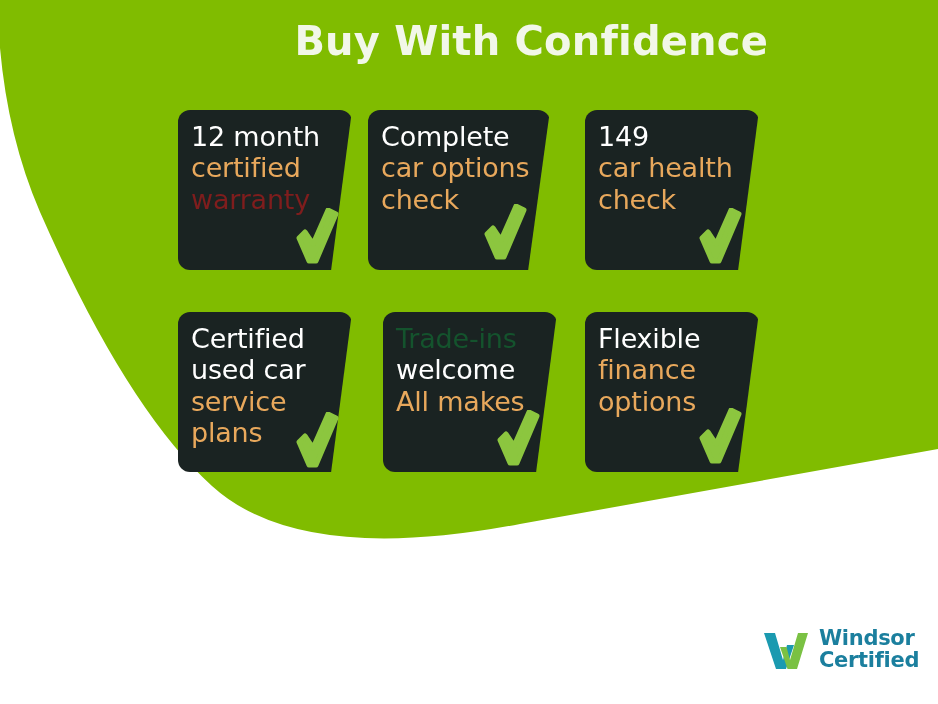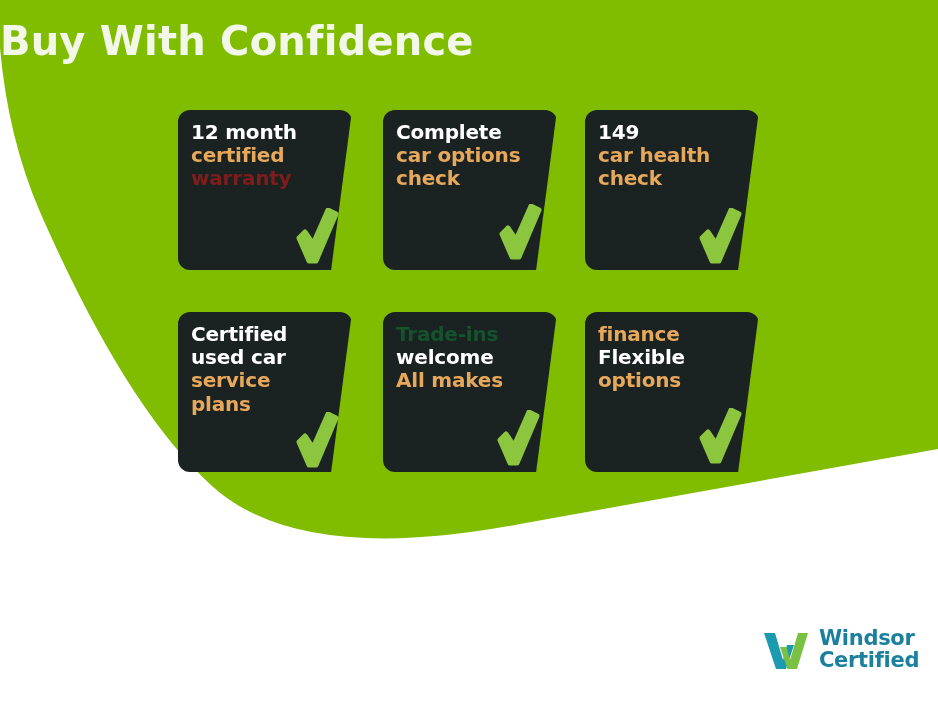--- a/index.html
+++ b/index.html
@@ -34,21 +34,21 @@
     z-index: 0;
   }
   .green-bg svg { display: block; }
 
   
   .title {
     position: absolute;
     left: 0;
     top: 18px;
     width: 768px;
-    text-align: left;
+    text-align: right;
     z-index: 5;
     font-size: 40px;
     font-weight: bold;
     letter-spacing: 0.2px;
     color: #f2f7e8;
     font-family: "DejaVu Sans", "Liberation Sans", sans-serif;
   }
 
   
   .grid {
@@ -59,21 +59,21 @@
     height: 362px;
     z-index: 4;
   }
 
   .card {
     position: absolute;
     width: 174px;
     height: 160px;
   }
   .card.c0 { left: 0px;   top: 0px; }
-  .card.c1 { left: 205px; top: 0px; }
+  .card.c1 { left: 190px; top: 0px; padding-left: 8px; }
   .card.c2 { left: 407px; top: 0px; }
   .card.c3 { left: 0px;   top: 202px; }
   .card.c4 { left: 205px; top: 202px; }
   .card.c5 { left: 407px; top: 202px; }
 
   .card-shape {
     position: absolute;
     inset: 0;
     background: #1a2322;
     border-radius: 12px;
@@ -81,22 +81,22 @@
     clip-path: polygon(0% 0%, 100% 0%, 88% 100%, 0% 100%);
   }
 
   .card-text {
     position: absolute;
     left: 13px;
     top: 11px;
     right: 14px;
     z-index: 2;
     line-height: 1.16;
-    font-size: 20px;
-    font-weight: bold;
+    font-size: 27px;
+    font-weight: normal;
     letter-spacing: -0.2px;
   }
   .ln { display: block; white-space: nowrap; }
   .ln.white { color: #ffffff; }
   .ln.amber { color: #e8a85c; }
 
   
   .tick {
     position: absolute;
     z-index: 3;
@@ -209,22 +209,22 @@
       <div class="tick" style="left:113px; top:98px;">
         <svg viewBox="0 0 44 56" xmlns="http://www.w3.org/2000/svg" aria-hidden="true">
           <path d="M4 30 L10 24 L18 36 L33 2 L41 6 L21 53 L14 53 Z" fill="#8cc63f" stroke="#8cc63f" stroke-width="5" stroke-linejoin="round" stroke-linecap="round"></path>
         </svg>
       </div>
     </div>
 
     <div class="card c5">
       <div class="card-shape" style="background: rgb(26, 35, 34);"></div>
       <div class="card-text">
+        <span class="ln white" style="color: rgb(255, 255, 255);">Flexible</span>
         <span class="ln amber" style="color: rgb(232, 168, 92);">finance</span>
-        <span class="ln white" style="color: rgb(255, 255, 255);">Flexible</span>
         <span class="ln amber" style="color: rgb(232, 168, 92);">options</span>
       </div>
       <div class="tick" style="left:113px; top:96px;">
         <svg viewBox="0 0 44 56" xmlns="http://www.w3.org/2000/svg" aria-hidden="true">
           <path d="M4 30 L10 24 L18 36 L33 2 L41 6 L21 53 L14 53 Z" fill="#8cc63f" stroke="#8cc63f" stroke-width="5" stroke-linejoin="round" stroke-linecap="round"></path>
         </svg>
       </div>
     </div>
 
   </div>

